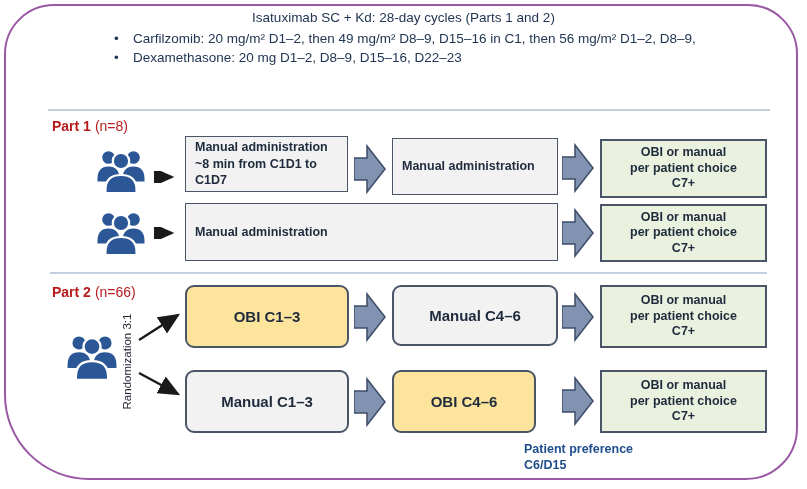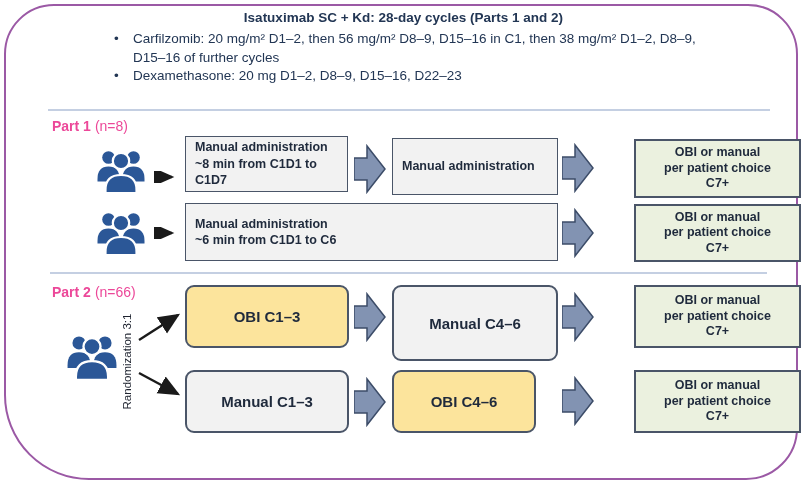--- a/index.html
+++ b/index.html
@@ -10,42 +10,42 @@
     overflow:hidden; background:#ffffff;
   }
   .frame {
     position:absolute; left:4px; top:4px; width:794px; height:476px;
     border:2px solid var(--frame-border,#9B59A5);
     border-radius:50px 50px 52px 85px;
     box-sizing:border-box;
   }
   .title {
     position:absolute; left:0; top:10px; width:807px; text-align:center;
-    font-size:13.5px; font-weight:bold; color:var(--header-text,#223654);
+    font-size:13.5px; font-weight:normal; color:var(--header-text,#223654);
   }
   .bullets { position:absolute; left:112px; top:30px; width:676px; font-size:13.5px; }
   .bullet-row { position:relative; padding-left:21px; line-height:18.5px; }
   .bullet-row::before { content:"\2022"; position:absolute; left:2px; top:0; }
   .bline { display:block; }
   .divider { position:absolute; height:2px; background:var(--divider,#C4CFE2); }
-  .part-label { position:absolute; font-size:14px; color:#ec4899; }
+  .part-label { position:absolute; font-size:14px; color:#b91c1c; }
   .part-label .pb { font-weight:bold; }
   .part-label .pr { font-weight:normal; margin-left:4px; }
 
   .box {
     position:absolute; box-sizing:border-box;
     border:1.5px solid var(--box-border,#4A5568);
     display:flex; flex-direction:column; justify-content:center;
     font-weight:bold; color:var(--box-text,#1F2A3C);
   }
   .gray   { background:var(--box-gray,#F2F2F2); }
   .yellow { background:var(--box-yellow,#FCE49C); }
   .green  { background:var(--box-green,#EBF1DF); }
   .small  { font-size:12.5px; line-height:16.5px; padding-left:9px; align-items:flex-start; }
-  .choice { font-size:12.5px; line-height:15.5px; align-items:center; text-align:left; border-width:2px;margin-left:34px; }
+  .choice { font-size:12.5px; line-height:15.5px; align-items:center; text-align:left; border-width:2px; }
   .big    { font-size:15px; align-items:center; text-align:center; border-width:2px;border-radius:9px; }
 
   .abs { position:absolute; }
   .rand-label {
     position:absolute; left:68px; top:354px; width:120px; height:15px;
     transform:rotate(-90deg); transform-origin:center;
     font-size:11.5px; color:#1f2430; text-align:center; white-space:nowrap;
   }
   .footnote {
     position:absolute; left:524px; top:441px;
@@ -74,22 +74,21 @@
       </g>
       <polygon id="block-arrow" points="0,15 13,15 13,3 31,26 13,49 13,37 0,37"></polygon>
     </defs>
   </svg>
 
   <div class="frame"></div>
 
   <div class="title">Isatuximab SC + Kd: 28-day cycles (Parts 1 and 2)</div>
   <div class="bullets">
     <div class="bullet-row">
-      <span class="bline">Carfilzomib: 20 mg/m² D1–2, then 56 mg/m² D8–9, D15–16 in C1, then 38 mg/m² D1–2, D8–9,</span>
-      <span class="bline">D15–16 of further cycles</span>
+      <span class="bline">Carfilzomib: 20 mg/m² D1–2, then 49 mg/m² D8–9, D15–16 in C1, then 56 mg/m² D1–2, D8–9,</span>
     </div>
     <div class="bullet-row">
       <span class="bline">Dexamethasone: 20 mg D1–2, D8–9, D15–16, D22–23</span>
     </div>
   </div>
 
   <div class="divider" style="left:48px; top:109px; width:722px;"></div>
 
   <div class="part-label" style="left:52px; top:118px;">
     <span class="pb">Part 1</span><span class="pr">(n=8)</span>
@@ -121,21 +120,20 @@
   </div>
 
   <svg class="abs" style="left:96px; top:210px;" width="50" height="46" viewBox="0 0 50 46">
     <use href="#people-group" fill="var(--people-blue,#2B5797)"></use>
   </svg>
   <svg class="abs" style="left:153px; top:227px;" width="28" height="12" viewBox="0 0 28 12">
     <line x1="1" y1="6" x2="19" y2="6" stroke="#1a1a1a" stroke-width="2.3" marker-end="url(#arrowhead)"></line>
   </svg>
   <div class="box gray small" style="left:185px; top:203px; width:373px; height:58px;">
     <span>Manual administration</span>
-    <span>~6 min from C1D1 to C6</span>
   </div>
   <svg class="abs" style="left:562px; top:207px;" width="32" height="52" viewBox="0 0 32 52">
     <use href="#block-arrow" fill="var(--arrow-fill,#8293B2)" stroke="var(--arrow-border,#3C4C68)" stroke-width="1.5"></use>
   </svg>
   <div class="box green choice" style="left:600px; top:204px; width:167px; height:58px;">
     <span>OBI or manual</span>
     <span>per patient choice</span>
     <span>C7+</span>
   </div>
 
@@ -154,21 +152,21 @@
     <line x1="3" y1="34" x2="42" y2="9" stroke="#1a1a1a" stroke-width="2.4" marker-end="url(#arrowhead)"></line>
   </svg>
   <svg class="abs" style="left:136px; top:370px;" width="52" height="32" viewBox="0 0 52 32">
     <line x1="3" y1="3" x2="42" y2="24" stroke="#1a1a1a" stroke-width="2.4" marker-end="url(#arrowhead)"></line>
   </svg>
 
   <div class="box yellow big" style="left:185px; top:285px; width:164px; height:63px;">OBI C1–3</div>
   <svg class="abs" style="left:354px; top:291px;" width="32" height="52" viewBox="0 0 32 52">
     <use href="#block-arrow" fill="var(--arrow-fill,#8293B2)" stroke="var(--arrow-border,#3C4C68)" stroke-width="1.5"></use>
   </svg>
-  <div class="box gray big" style="left:392px; top:285px; width:166px; height:76px;">Manual C4–6</div>
+  <div class="box gray big" style="left:392px; top:285px; width:166px; height:61px;">Manual C4–6</div>
   <svg class="abs" style="left:562px; top:290px;" width="32" height="54" viewBox="0 0 32 52">
     <use href="#block-arrow" fill="var(--arrow-fill,#8293B2)" stroke="var(--arrow-border,#3C4C68)" stroke-width="1.5"></use>
   </svg>
   <div class="box green choice" style="left:600px; top:285px; width:167px; height:63px;">
     <span>OBI or manual</span>
     <span>per patient choice</span>
     <span>C7+</span>
   </div>
 
   <div class="box gray big" style="left:185px; top:370px; width:164px; height:63px;">Manual C1–3</div>
@@ -178,14 +176,18 @@
   <div class="box yellow big" style="left:392px; top:370px; width:144px; height:63px;">OBI C4–6</div>
   <svg class="abs" style="left:562px; top:374px;" width="32" height="54" viewBox="0 0 32 52">
     <use href="#block-arrow" fill="var(--arrow-fill,#8293B2)" stroke="var(--arrow-border,#3C4C68)" stroke-width="1.5"></use>
   </svg>
   <div class="box green choice" style="left:600px; top:370px; width:167px; height:63px;">
     <span>OBI or manual</span>
     <span>per patient choice</span>
     <span>C7+</span>
   </div>
 
+  <div class="footnote">
+    <span class="bline">Patient preference</span>
+    <span class="bline">C6/D15</span>
+  </div>
 
 </div>
 
 </body></html>

